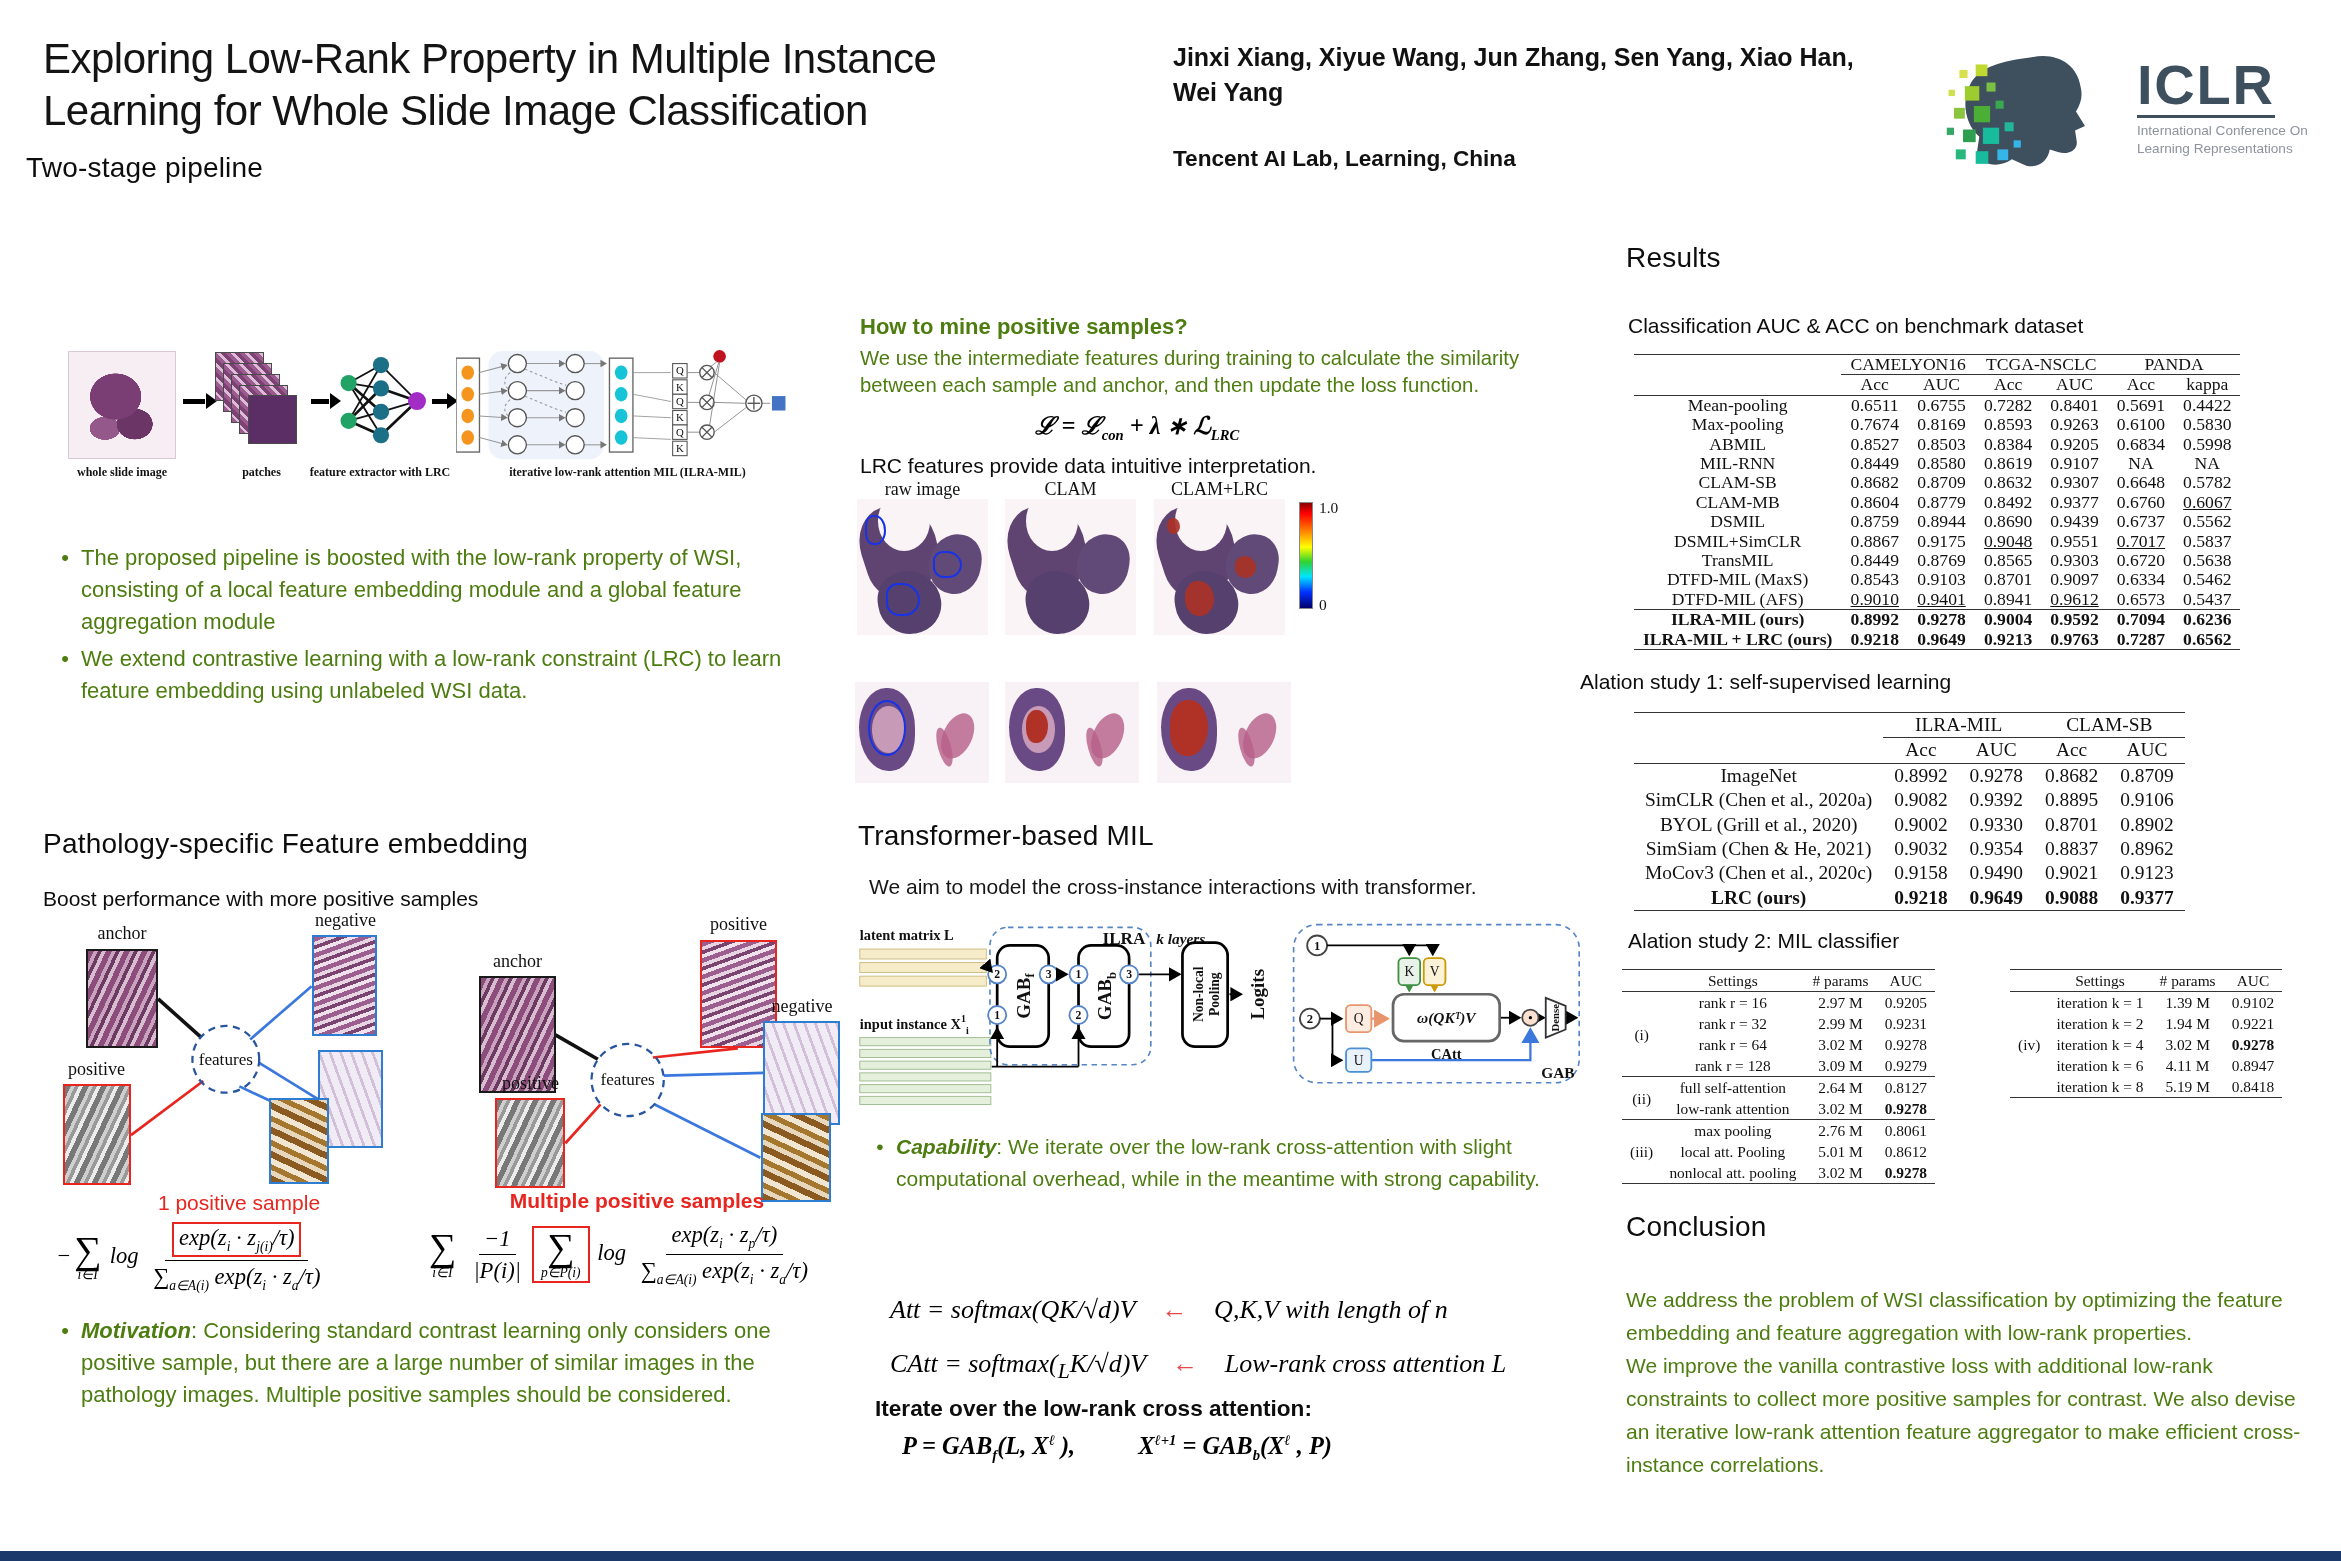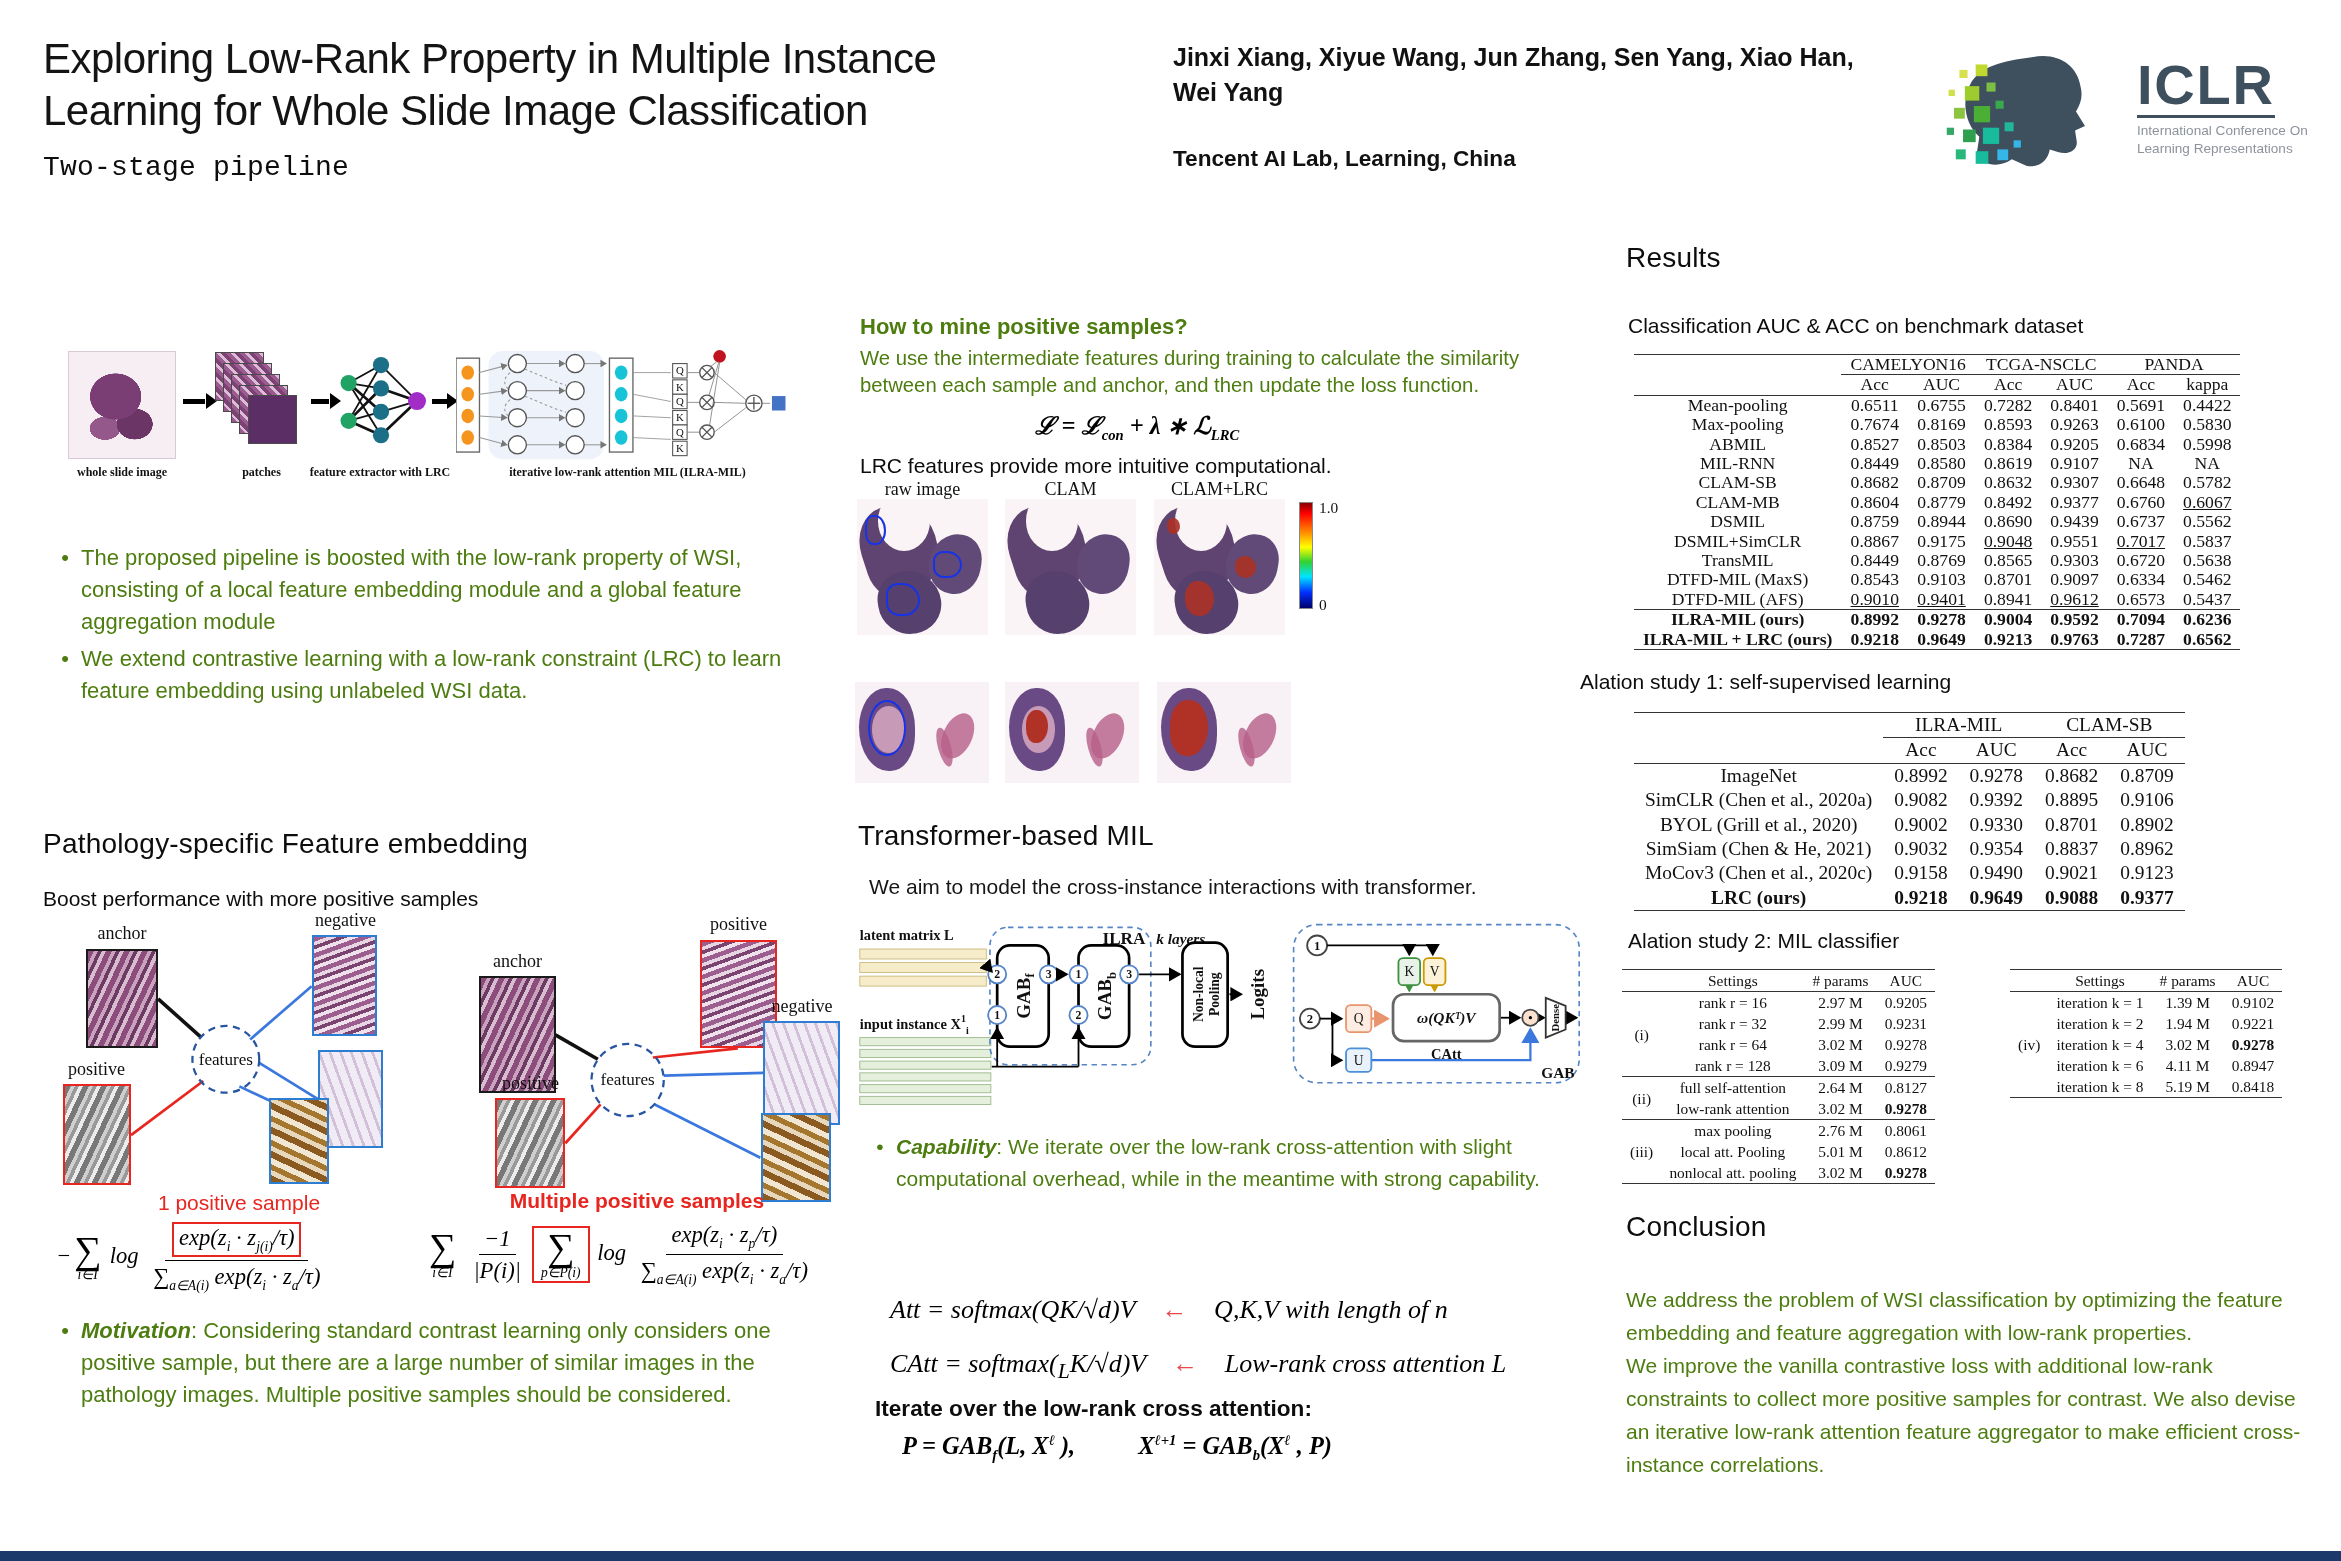--- a/index.html
+++ b/index.html
@@ -130,21 +130,21 @@
     </svg>
     <div class="abs" style="left:194px; top:7.2px;">
       <div class="iclr-text">ICLR</div>
       <div class="iclr-sub">
         <div>International Conference On</div>
         <div>Learning Representations</div>
       </div>
     </div>
   </div>
 
-  <div class="abs sec-h1" style="left:43px; top:152px;font-family:Liberation Mono, monospace;">Two-stage pipeline</div>
+  <div class="abs sec-h1" style="left:26px; top:152px;">Two-stage pipeline</div>
 
   <div class="abs wsi-thumb" style="left:68px; top:351px; width:108px; height:108px;"></div>
   <div class="harrow" style="left:183px; top:399px; width:22px;"></div>
   <div class="abs" style="left:215px; top:352px; width:90px; height:99px;">
     <div class="patch" style="left:0; top:0;"></div>
     <div class="patch" style="left:8.1px; top:11px;"></div>
     <div class="patch" style="left:16.3px; top:22px;"></div>
     <div class="patch" style="left:24.4px; top:33px;"></div>
     <div class="patch dense" style="left:33px; top:43px;"></div>
   </div>
@@ -350,21 +350,21 @@
   <div class="abs body-blue" style="left:54px; top:1315px; width:732px;">
     <div class="bullet">
       <span class="lead">Motivation</span><span>: Considering standard contrast learning only considers one positive sample, but there are a large number of similar images in the pathology images. Multiple positive samples should be considered.</span>
     </div>
   </div>
 
   <div class="abs body-blue" style="left:860px; top:314px; font-size:22px; font-weight:bold;">How to mine positive samples?</div>
   <div class="abs body-blue" style="left:860px; top:345px; width:714px; font-size:20.3px; line-height:27px;">We use the intermediate features during training to calculate the similarity between each sample and anchor, and then update the loss function.</div>
 
   <div class="formula" style="left:1035px; top:408px; font-size:24.4px; font-weight:bold;"><span class="fs">ℒ = ℒ</span><sub>con</sub><span class="fs"> + λ ∗ ℒ</span><sub>LRC</sub></div>
-  <div class="abs" style="left:860px; top:454px; font-size:21px; color:#0d0d0d;">LRC features provide more intuitive computational.</div>
+  <div class="abs" style="left:860px; top:454px; font-size:21px; color:#0d0d0d;">LRC features provide data intuitive interpretation.</div>
 
   <div class="dlabel" style="left:857px; top:479px; width:131px;">raw image</div>
   <div class="dlabel" style="left:1005px; top:479px; width:131px;">CLAM</div>
   <div class="dlabel" style="left:1154px; top:479px; width:131px;">CLAM+LRC</div>
 
   <div class="hm" style="left:857px; top:499px; width:131px; height:136px;">
     <div class="cres"></div>
       <div class="cres-cut"></div>
     <div class="blob-r"></div>
       <div class="blob-b"></div>

